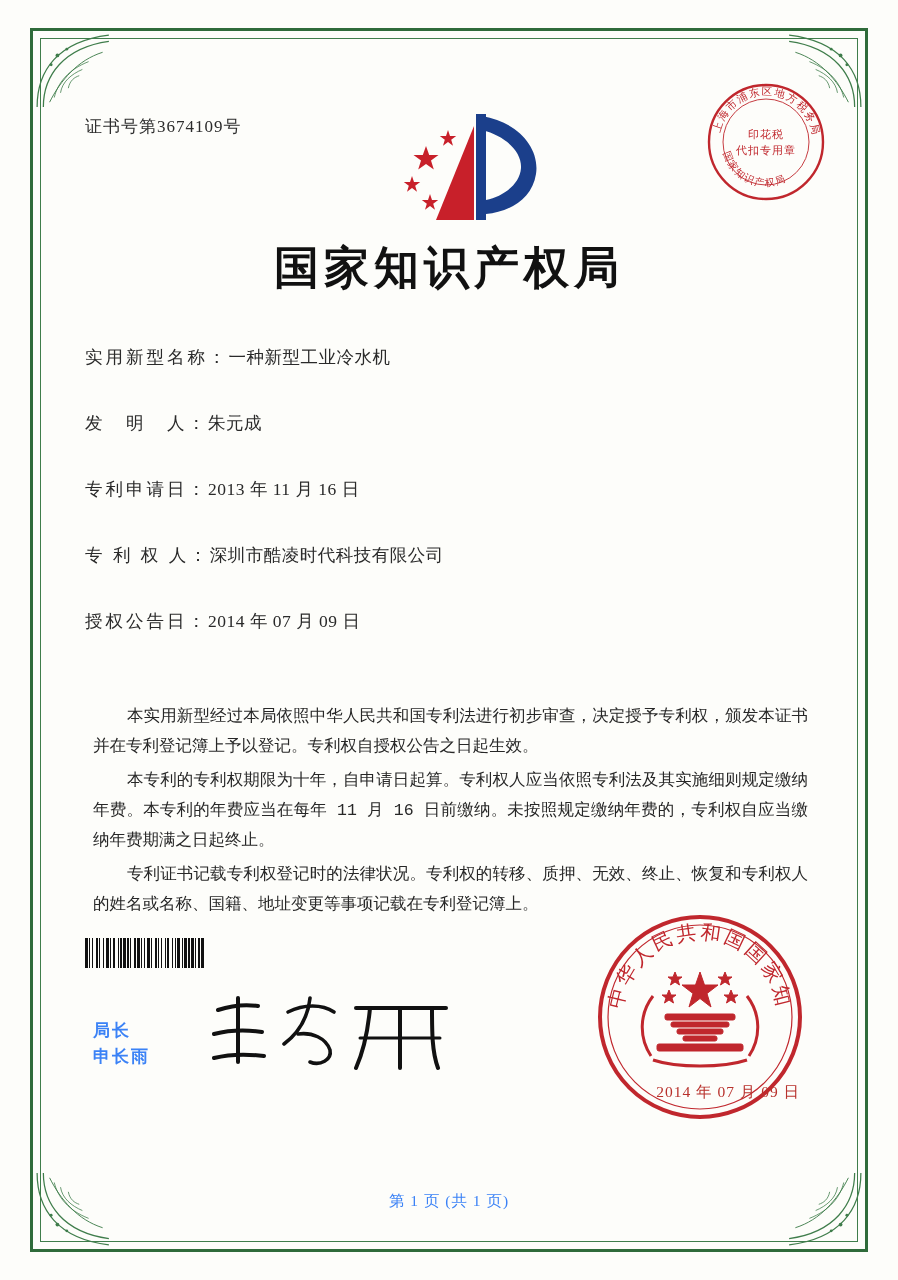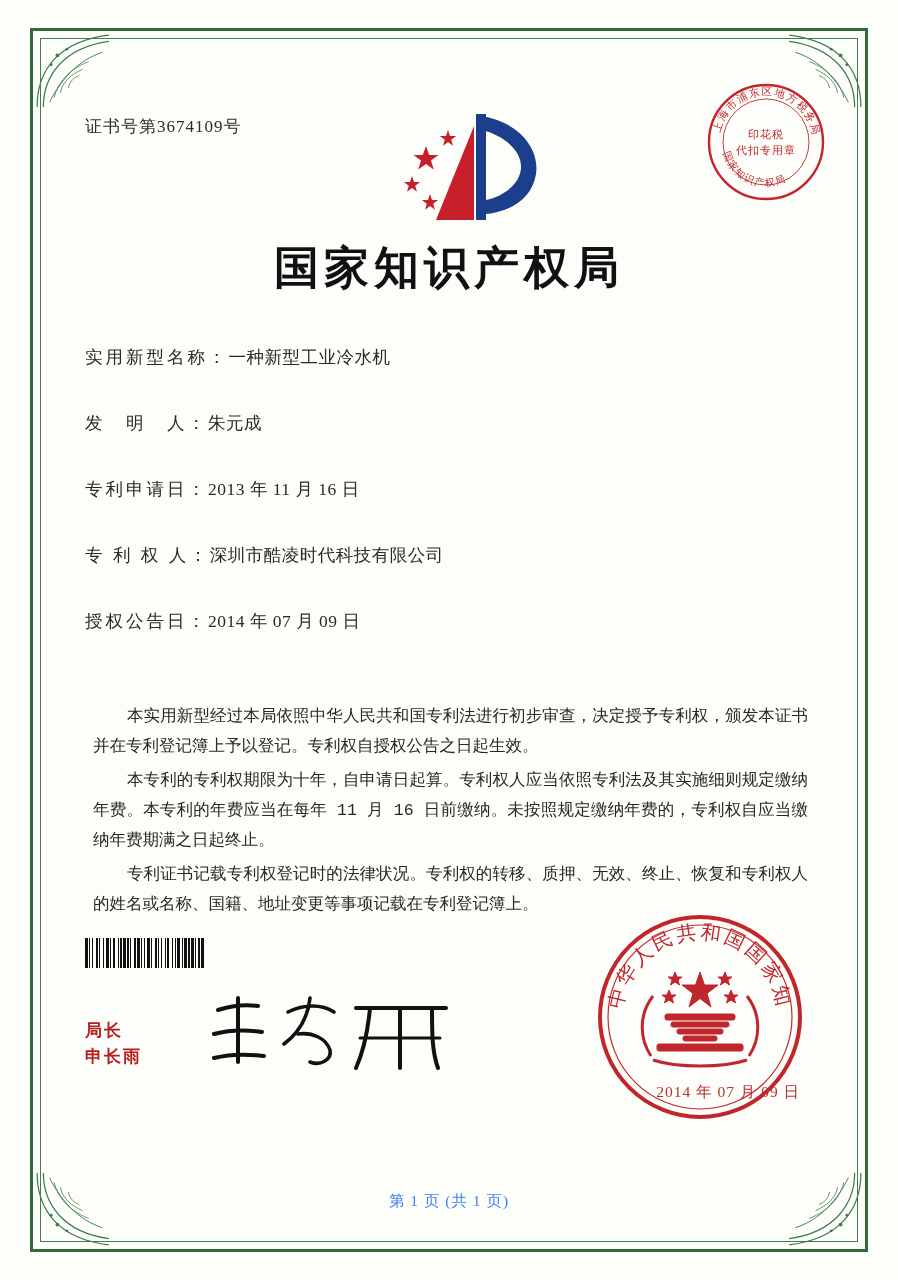--- a/index.html
+++ b/index.html
@@ -149,26 +149,26 @@
     overflow: hidden;
   }
   .barcode i {
     display: block;
     background: #111;
     height: 100%;
   }
 
   .signature-block {
     position: absolute;
-    left: 25px;
+    left: 33px;
     top: 958px;
     font-size: 17px;
     line-height: 26px;
     font-weight: bold;
-    color: #b91c1c;
+    color: #3b82f6;
     letter-spacing: 2px;
   }
   .handwriting {
     position: absolute;
     left: 140px;
     top: 930px;
     width: 260px;
     height: 90px;
   }
   .handwriting svg { width: 100%; height: 100%; display: block; }

